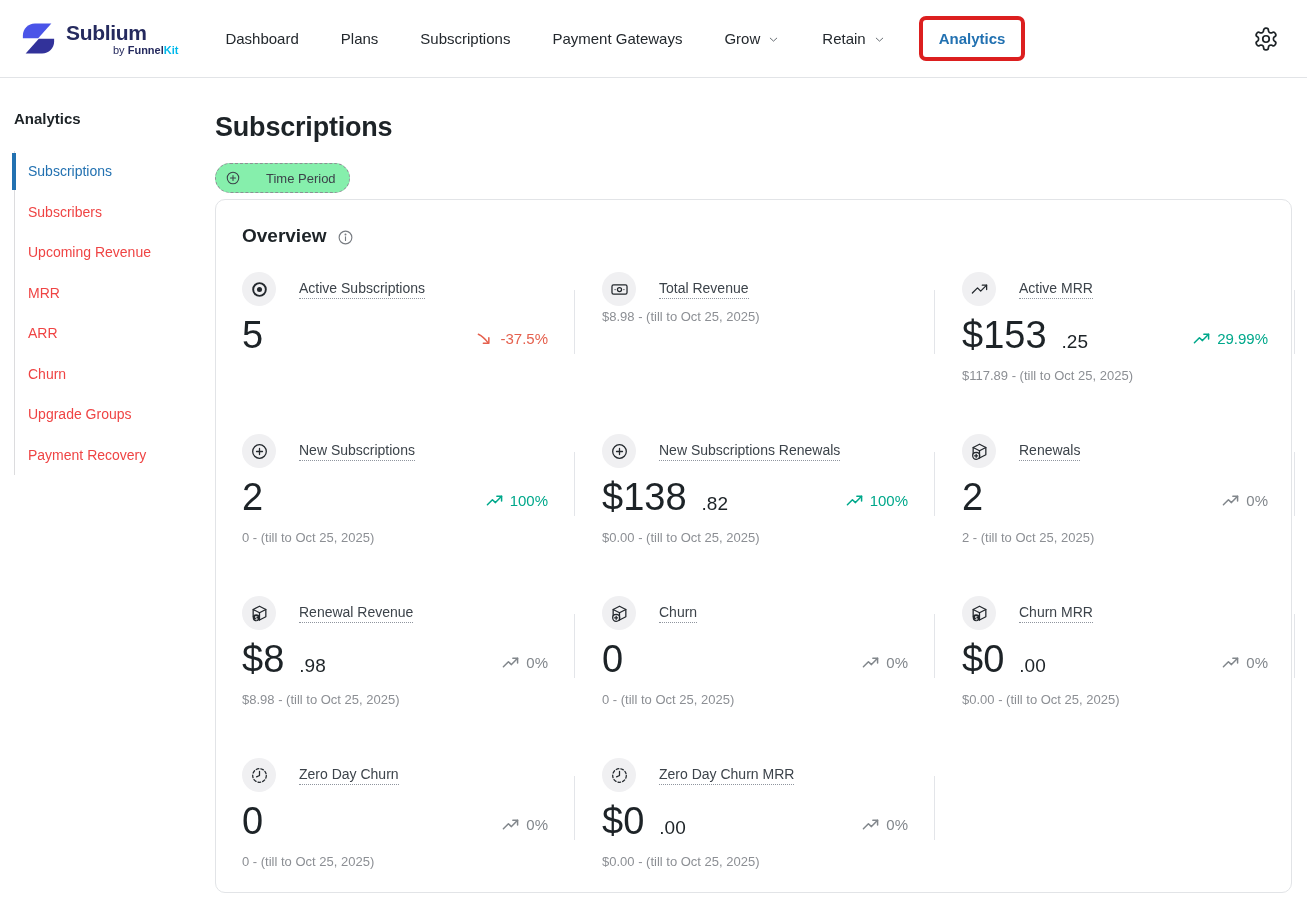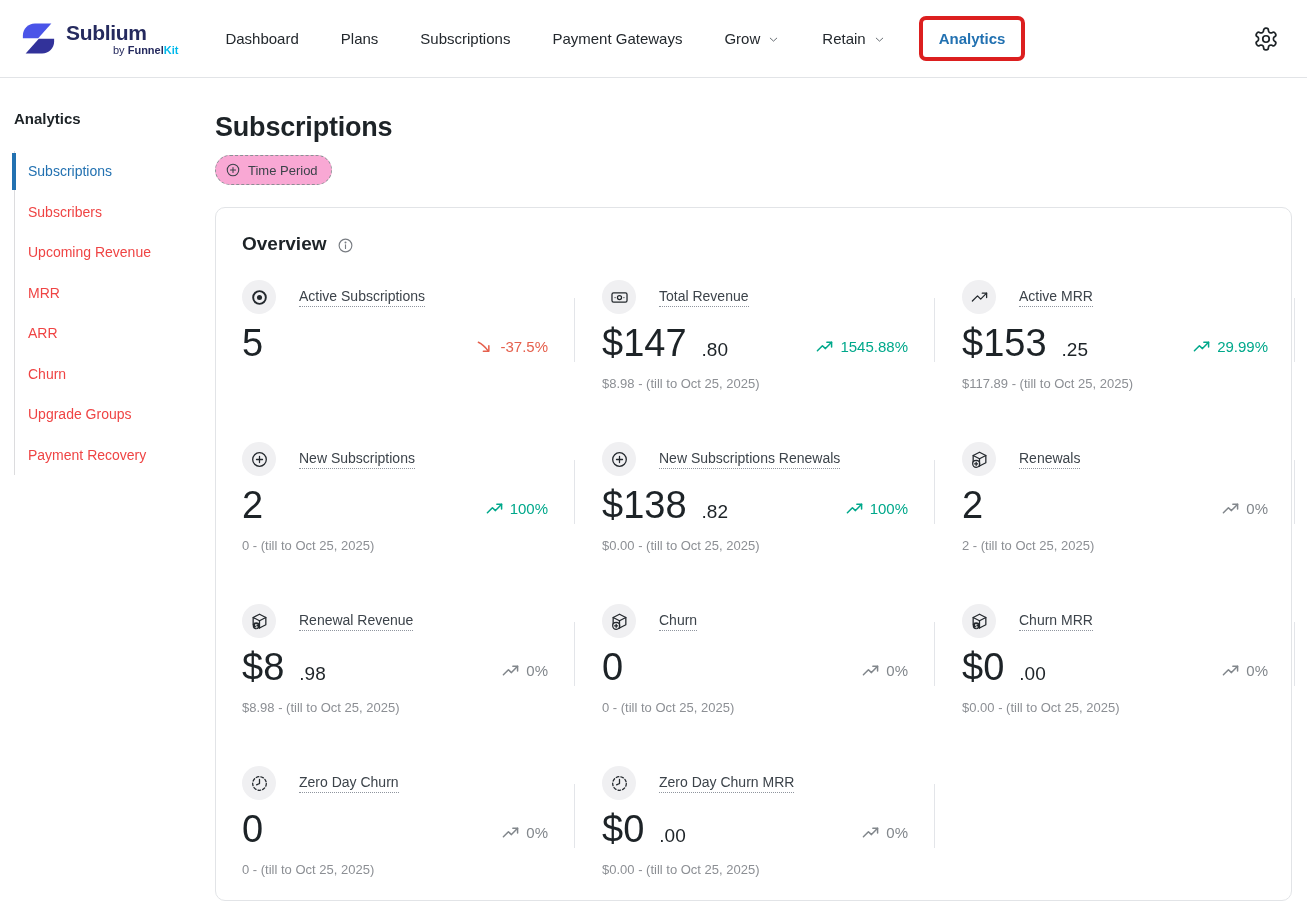--- a/index.html
+++ b/index.html
@@ -52,28 +52,28 @@
   .sidebar-item.active{ color:var(--c-blue,#2271b1); }
   .sidebar-item.active::before{
     content:""; position:absolute; left:-3px; top:2px; bottom:2px;
     width:4px; background:var(--c-blue,#2271b1);
   }
 
   .main{ flex:1; min-width:0; padding:34px 15px 0 0; }
   .page-title{ margin:0; font-size:27px; font-weight:700; color:#1d2327; letter-spacing:-.2px; }
 
   .time-pill{
-    margin-top:12px; display:inline-flex; align-items:center; gap:7px;
+    margin-top:20px; display:inline-flex; align-items:center; gap:25px;
     padding:6px 13px 6px 9px; border:1px dashed #8c8f94; border-radius:17px;
-    background:#f9a8d4; font-size:13px; color:#3c434a; cursor:pointer;
+    background:#86efac; font-size:13px; color:#3c434a; cursor:pointer;
   }
   .time-pill svg{ color:#3c434a; }
 
   .card{
-    margin-top:22px; background:#fff;
+    margin-top:6px; background:#fff;
     border:1px solid #e2e4e7; border-radius:10px;
     padding:25px 0 22px 26px;
   }
   .overview-head{ display:flex; align-items:center; gap:10px; }
   .overview-title{ font-size:19px; font-weight:700; color:#1d2327; }
   .info{ color:#787c82; margin-top:2px; }
 
   
   .metrics{ margin-top:25px; display:grid; grid-template-columns:repeat(3,360px); }
   .metric{ position:relative; height:112px; margin-bottom:50px; }
@@ -253,32 +253,20 @@
                 <span class="chip-icon">
                   <svg width="19" height="19" viewBox="0 0 24 24" fill="none" stroke="currentColor" stroke-width="1.6" stroke-linecap="round" stroke-linejoin="round">
                     <rect x="2.5" y="6.3" width="19" height="11.6" rx="2"></rect>
                     <circle cx="12" cy="12.1" r="2.6"></circle>
                     <path d="M6.4 12.1h.01M17.6 12.1h.01"></path>
                   </svg>
                 </span>
               </span>
       <span class="metric-label">Total Revenue</span>
     </div>
-    <div class="metric-body">
-      <div class="value"><span class="main">$147</span><span class="cents">.80</span></div>
-      <div class="change positive">
-                <span class="trend-icon">
-                  <svg width="17" height="17" viewBox="0 0 18 18" fill="none" stroke="currentColor" stroke-width="1.6" stroke-linecap="round" stroke-linejoin="round">
-                    <polyline points="1.5 13.5 6.8 8.2 10 11.2 16.5 4.5"></polyline>
-                    <polyline points="11.5 4.5 16.5 4.5 16.5 9.5"></polyline>
-                  </svg>
-                </span>
-                <span class="pct">1545.88%</span>
-              </div>
-    </div>
     <div class="metric-sub">$8.98 - (till to Oct 25, 2025)</div>
   </div>
           <div class="metric">
     <div class="metric-head">
       <span class="chip">
                 <span class="chip-icon">
                   <svg width="19" height="19" viewBox="0 0 24 24" fill="none" stroke="currentColor" stroke-width="1.6" stroke-linecap="round" stroke-linejoin="round">
                     <polyline points="3 16.5 9.5 10 13.5 14 21 6.5"></polyline>
                     <polyline points="15.5 6.5 21 6.5 21 12"></polyline>
                   </svg>

